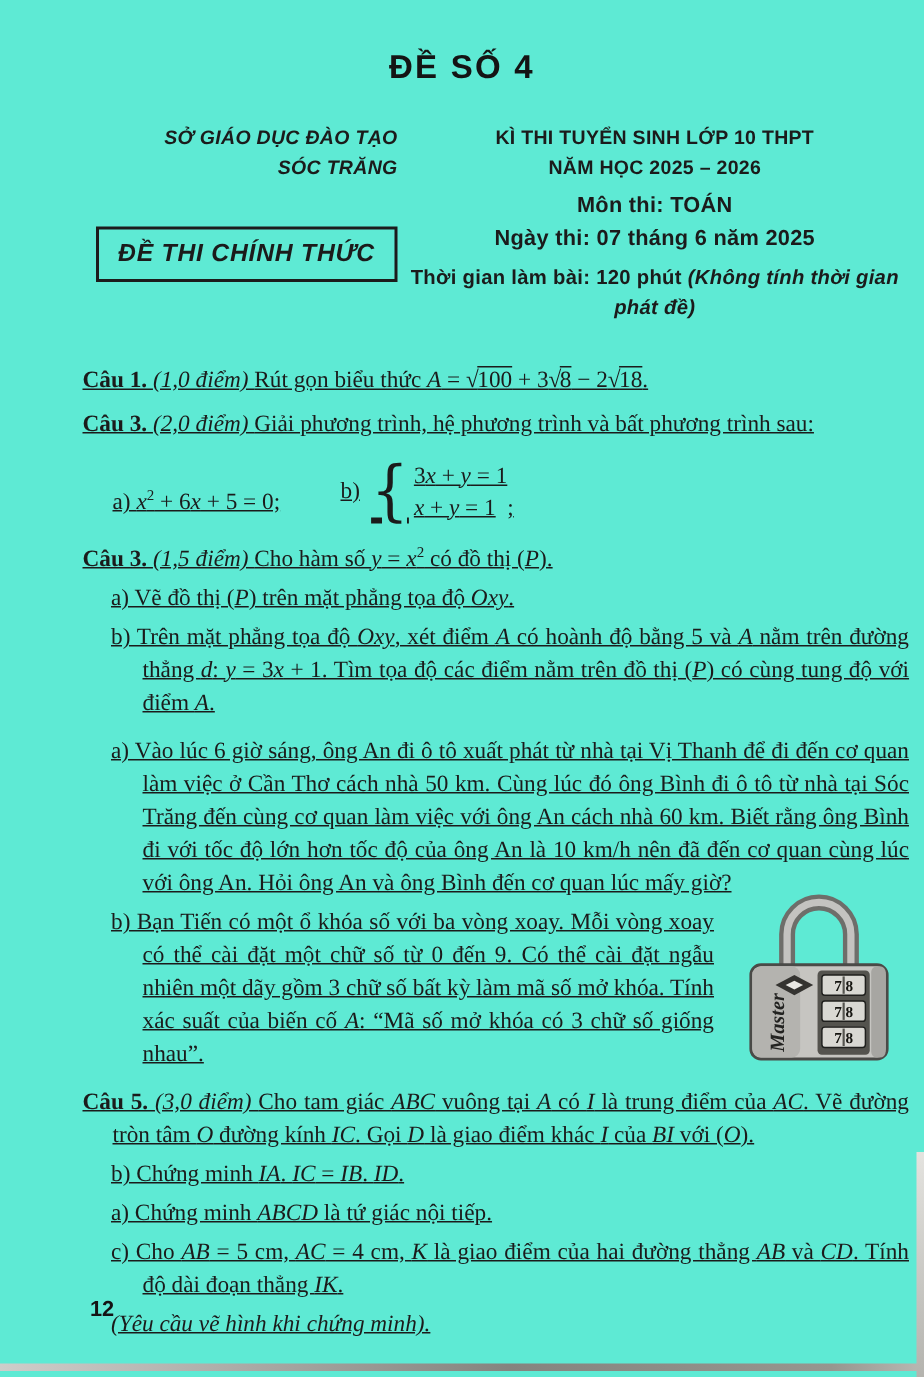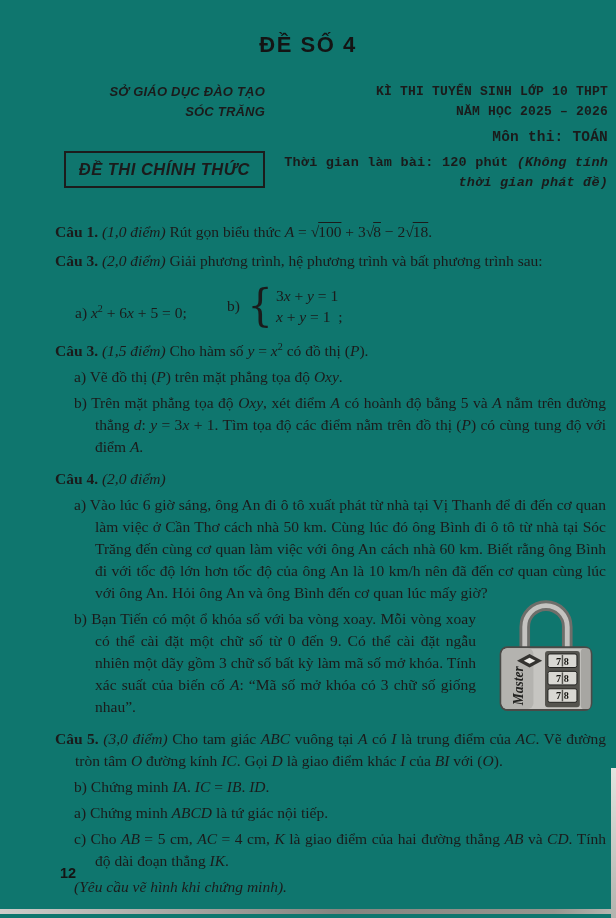--- a/index.html
+++ b/index.html
@@ -1,20 +1,20 @@
 <!DOCTYPE html>
 <html lang="vi"><head>
 <meta charset="utf-8">
 <style>
   html,body{margin:0;padding:0;background:#e8e8e6;}
   .page{
     position:relative;
     width:616px;height:918px;
     margin:0 auto;
-    background:#0f766e;
+    background:#5eead4;
     color:#1b1b1b;
     font-family:"Liberation Serif",serif;
     font-size:15.5px;
     line-height:22px;
     overflow:hidden;
   }
   
   .title{
     margin-top:34px;
     text-align:center;
@@ -33,29 +33,29 @@
   .hdr-left{width:215px;text-align:right;font-style:italic;}
   .hdr-left .ln{font-size:13px;line-height:20px;letter-spacing:.2px;}
   .exam-box{
     display:inline-block;
     margin-top:29px;
     border:2.5px solid #1c1c1c;
     padding:5px 13px 6px 13px;
     font-size:16.5px;
     letter-spacing:.5px;
   }
-  .hdr-right{flex:1;text-align:right;font-family:Liberation Mono, monospace;}
+  .hdr-right{flex:1;text-align:center;}
   .hdr-right .ln{font-size:13px;line-height:20px;letter-spacing:.2px;}
   .hdr-right .ln3{font-size:14.5px;margin-top:4px;line-height:22px;}
   .hdr-right .ln4{font-size:14.5px;line-height:22px;}
   .hdr-right .ln5{font-size:13.5px;margin-top:5px;line-height:20px;}
   .bi-sans{font-style:italic;}
   
   .bodytext{margin:28px 10px 0 55px;}
-  .q{margin-top:7px;}
+  .q{margin-top:7px;text-decoration:underline;}
   .qintro{padding-left:20px;text-indent:-20px;text-align:justify;}
   .sub{padding-left:40px;text-indent:-21px;text-align:justify;margin-top:4px;}
   .note{padding-left:19px;margin-top:4px;}
   .i{font-style:italic;}
   .b{font-weight:bold;}
   .sup{font-size:10px;vertical-align:6px;line-height:0;}
   .r{letter-spacing:-1px;}
   .sq{text-decoration:overline;}
   
   .eqrow{display:flex;align-items:center;margin:10px 0 2px 20px;}
@@ -103,20 +103,21 @@
   <div class="hdr">
     <div class="hdr-left">
       <div class="ln">SỞ GIÁO DỤC ĐÀO TẠO</div>
       <div class="ln">SÓC TRĂNG</div>
       <div class="exam-box">ĐỀ THI CHÍNH THỨC</div>
     </div>
     <div class="hdr-right">
       <div class="ln">KÌ THI TUYỂN SINH LỚP 10 THPT</div>
       <div class="ln">NĂM HỌC 2025 – 2026</div>
       <div class="ln ln3">Môn thi: TOÁN</div>
+      <div class="ln ln4">Ngày thi: 07 tháng 6 năm 2025</div>
       <div class="ln ln5"><span>Thời gian làm bài: 120 phút </span><span class="bi-sans">(Không tính thời gian phát đề)</span></div>
     </div>
   </div>
 
   <div class="bodytext">
 
     <div class="q">
       <div class="qintro"><span class="b">Câu 1. </span><span class="i">(1,0 điểm) </span><span>Rút gọn biểu thức </span><span class="i">A</span><span> = </span><span class="r">√</span><span class="sq">100</span><span> + 3</span><span class="r">√</span><span class="sq">8</span><span> − 2</span><span class="r">√</span><span class="sq">18</span><span>.</span></div>
     </div>
 
@@ -136,21 +137,20 @@
       </div>
     </div>
 
     <div class="q" style="margin-top:10px;">
       <div class="qintro"><span class="b">Câu 3. </span><span class="i">(1,5 điểm) </span><span>Cho hàm số </span><span class="i">y</span><span> = </span><span class="i">x</span><span class="sup">2</span><span> có đồ thị (</span><span class="i">P</span><span>).</span></div>
       <div class="sub"><span>a) Vẽ đồ thị (</span><span class="i">P</span><span>) trên mặt phẳng tọa độ </span><span class="i">Oxy</span><span>.</span></div>
       <div class="sub"><span>b) Trên mặt phẳng tọa độ </span><span class="i">Oxy</span><span>, xét điểm </span><span class="i">A</span><span> có hoành độ bằng 5 và </span><span class="i">A</span><span> nằm trên đường thẳng </span><span class="i">d</span><span>: </span><span class="i">y</span><span> = 3</span><span class="i">x</span><span> + 1. Tìm tọa độ các điểm nằm trên đồ thị (</span><span class="i">P</span><span>) có cùng tung độ với điểm </span><span class="i">A</span><span>.</span></div>
     </div>
 
     <div class="q" style="margin-top:10px;">
-      <div class="qintro"><span class="b">Câu 4. </span><span class="i">(2,0 điểm)</span></div>
       <div class="sub"><span>a) Vào lúc 6 giờ sáng, ông An đi ô tô xuất phát từ nhà tại Vị Thanh để đi đến cơ quan làm việc ở Cần Thơ cách nhà 50 km. Cùng lúc đó ông Bình đi ô tô từ nhà tại Sóc Trăng đến cùng cơ quan làm việc với ông An cách nhà 60 km. Biết rằng ông Bình đi với tốc độ lớn hơn tốc độ của ông An là 10 km/h nên đã đến cơ quan cùng lúc với ông An. Hỏi ông An và ông Bình đến cơ quan lúc mấy giờ?</span></div>
       <div class="q4b-wrap">
         <svg class="lock" viewBox="0 0 120 126" aria-hidden="true">
           <path d="M38 62 V36 a22 22 0 0 1 44 0 V62" fill="none" stroke="#6e6e6a" stroke-width="11"></path>
           <path d="M38 62 V36 a22 22 0 0 1 44 0 V62" fill="none" stroke="#c4c3c0" stroke-width="5"></path>
           <rect x="13" y="57" width="94" height="65" rx="7" fill="#c6c5c1" stroke="#4a4a47" stroke-width="2"></rect>
           <rect x="14" y="58" width="33" height="63" rx="6" fill="#b4b3af"></rect>
           <rect x="96" y="58" width="10" height="63" rx="4" fill="#a7a6a2"></rect>
           <polygon points="30,71 43,64 56,71 43,78" fill="#343330"></polygon>
           <polygon points="37,71 43,68 49,71 43,74" fill="#e9e8e4"></polygon>

